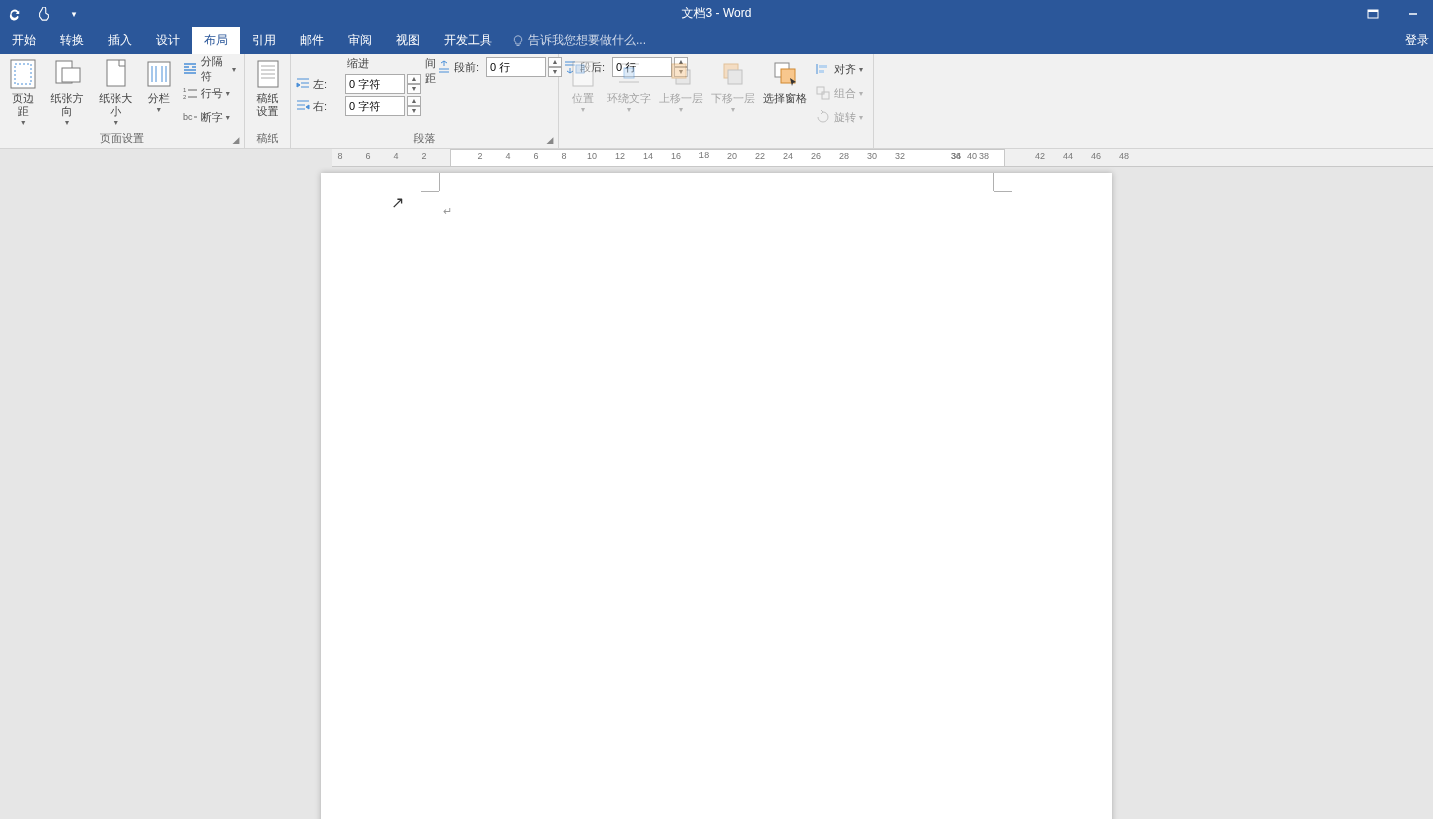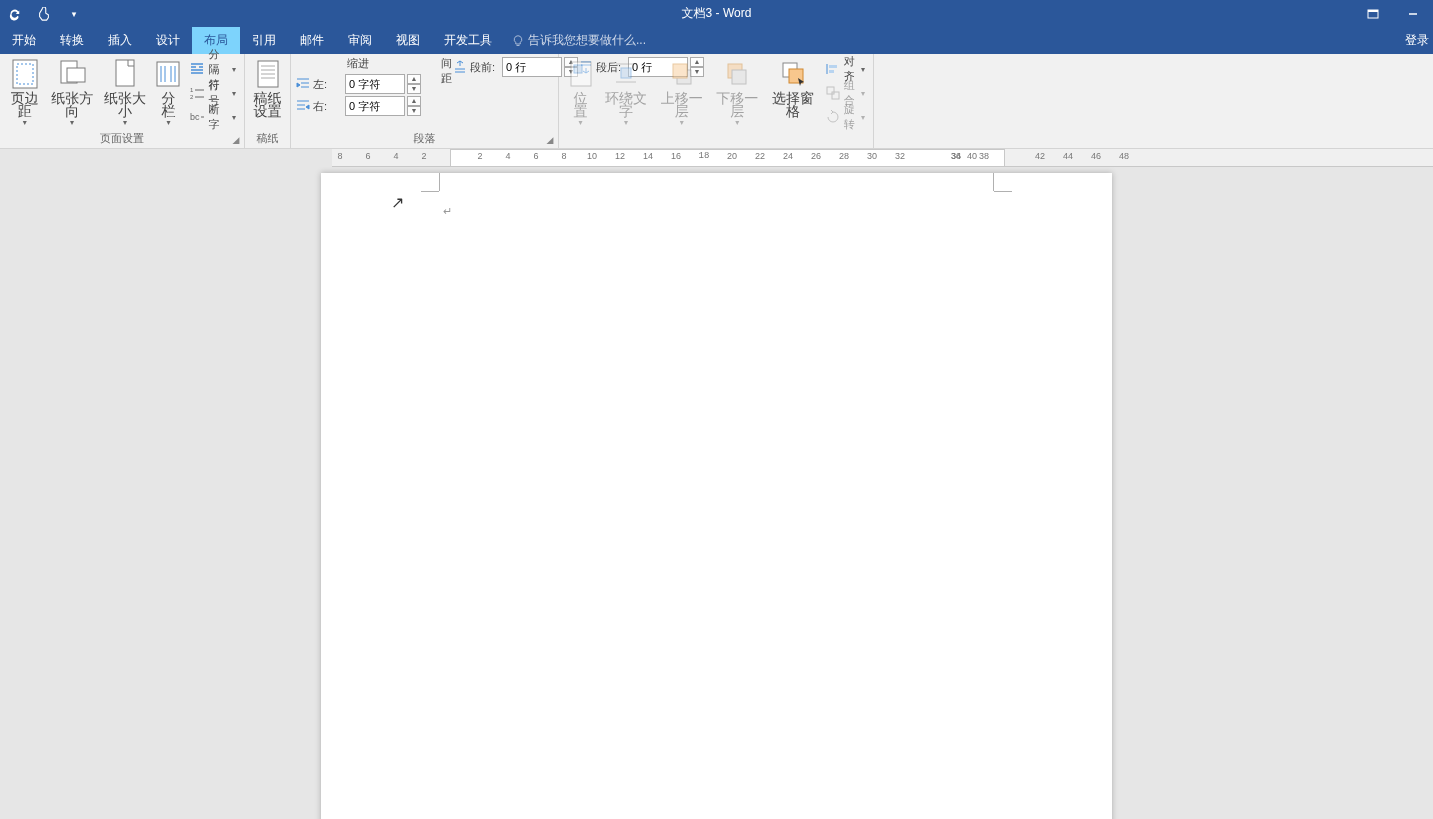--- a/index.html
+++ b/index.html
@@ -9,32 +9,32 @@
 .title-bar { height: 27px; background: #2b579a; display: flex; align-items: center; color: white; font-size: 12px; position: relative; }
 .qat { display: flex; align-items: center; gap: 14px; padding-left: 6px; }
 .qat-icon { width: 16px; height: 16px; display: flex; align-items: center; justify-content: center; cursor: pointer; }
 .title-text { position: absolute; left: 50%; transform: translateX(-50%); font-size: 12px; }
 .win-controls { position: absolute; right: 0; display: flex; height: 100%; }
 .win-btn { width: 40px; display: flex; align-items: center; justify-content: center; cursor: pointer; }
 
 
 .menu-bar { height: 27px; background: #2b579a; display: flex; align-items: center; font-size: 12px; color: white; position: relative; }
 .menu-tab { padding: 0 12px; height: 100%; display: flex; align-items: center; cursor: pointer; }
-.menu-tab.active { background: #7dd3fc; color: #2b579a; }
+.menu-tab.active { background: #ffffff; color: #2b579a; }
 .tell-me { display: flex; align-items: center; padding-left: 8px; color: #cfd8e8; font-size: 12px; gap: 4px; }
 .signin { position: absolute; right: 4px; font-size: 12px; cursor: pointer; }
 
 
 .ribbon { height: 95px; background: #f1f1f1; border-bottom: 1px solid #d4d4d4; display: flex; font-size: 11px; color: #444; }
 .group { border-right: 1px solid #d4d4d4; display: flex; flex-direction: column; padding: 2px 4px 0; position: relative; }
 .group-body { flex: 1; display: flex; align-items: flex-start; }
 .group-label { text-align: center; font-size: 11px; color: #666; padding-bottom: 2px; }
 .big-btn { display: flex; flex-direction: column; align-items: center; justify-content: flex-start; padding: 2px 4px; cursor: pointer; min-width: 34px; }
 .big-btn .ic { width: 32px; height: 32px; display: flex; align-items: center; justify-content: center; margin-bottom: 2px; }
-.big-btn .lbl { text-align: center; line-height: 13px; font-size: 14px; }
+.big-btn .lbl { text-align: center; line-height: 13px; font-size: 11px; }
 .small-col { display: flex; flex-direction: column; gap: 2px; padding: 2px 2px; }
 .small-btn { display: flex; align-items: center; gap: 3px; cursor: pointer; padding: 1px 2px; font-size: 11px; height: 22px; }
 .small-ic { width: 16px; height: 16px; display: flex; align-items: center; justify-content: center; flex-shrink: 0; }
 .dd-arrow { font-size: 8px; color: #666; }
 .dlg-launcher { position: absolute; right: 2px; bottom: 2px; width: 12px; height: 12px; font-size: 9px; color: #888; cursor: pointer; display: flex; align-items: center; justify-content: center; }
 
 .sec-title { font-size: 11px; text-align: center; padding-bottom: 2px; }
 .spin-row { display: flex; align-items: center; gap: 2px; height: 22px; }
 .spin-lbl { font-size: 11px; min-width: 30px; }
 .spin-input { width: 60px; height: 20px; border: 1px solid #ababab; font-size: 11px; padding: 0 3px; background: white; }
@@ -217,21 +217,21 @@
             </svg>
         </span>
         <span class="lbl" style="white-space:pre-line;">稿纸
 设置</span>
       </div>
     </div>
     <div class="group-label">稿纸</div>
   </div>
 
   <div class="group" style="width:268px;">
-    <div class="group-body" style="gap:20px;">
+    <div class="group-body" style="gap:4px;">
       <div style="display:flex;flex-direction:column;">
         <div class="sec-title">缩进</div>
         <div class="spin-row">
           <span class="small-ic">
               <svg width="16" height="16" viewBox="0 0 16 16">
                 <path d="M2 3h12M6 7h8M6 11h8M2 7l3 2-3 2z" stroke="#4a8fd8" fill="#4a8fd8" stroke-width="1"></path>
               </svg>
             </span>
           <span class="spin-lbl">左:</span>
           <input class="spin-input" value="0 字符" style="">

